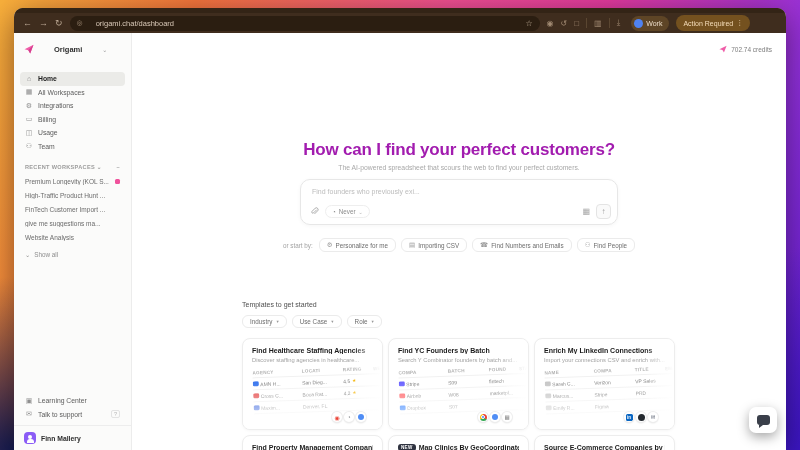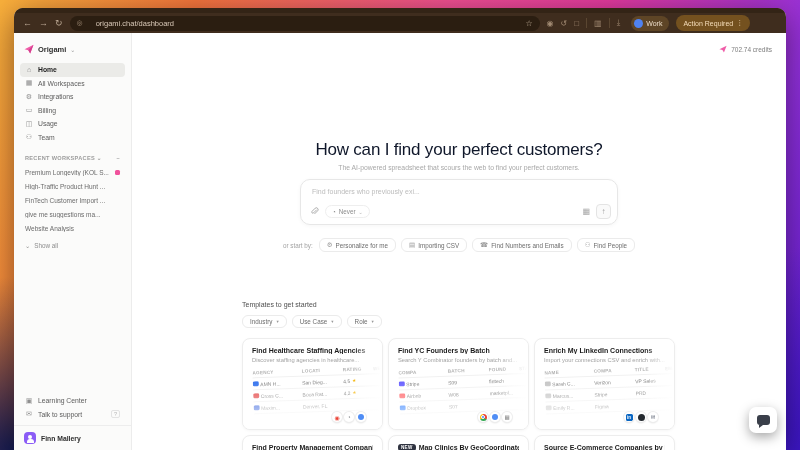--- a/index.html
+++ b/index.html
@@ -20,42 +20,42 @@
   .urlbar .site-ico{color:#a8937c;font-size:7px}
   .urlbar .star{margin-left:auto;color:#c9b69f;font-size:8px}
   .extbar{display:flex;align-items:center;gap:7px;color:#a18a72;font-size:8px}
   .extdiv{width:1px;height:10px;background:#5a4631}
   .profile{display:flex;align-items:center;gap:3px;background:#5e4526;border-radius:9px;height:15px;padding:2px 7px 2px 3px;color:#ecdcc8;font-size:7px;margin-left:4px}
   .profile .pav{width:9px;height:9px;border-radius:50%;background:#4f82f0}
   .action-pill{display:flex;align-items:center;gap:3px;background:#74511f;border-radius:9px;height:16px;padding:0 7px;color:#f6debb;font-size:7px}
   
   .page{position:absolute;top:25px;left:0;right:0;bottom:0;background:#fff;display:flex}
   .sidebar{width:118px;flex:none;background:#fbfbfa;border-right:1px solid #ececec;position:relative;overflow:hidden}
-  .brand{display:flex;align-items:center;gap:4px;padding:11px 10px 9px}
+  .brand{display:flex;align-items:center;gap:20px;padding:11px 10px 18px}
   .brand-name{font-size:7.5px;font-weight:bold;color:#2e2e2e}
   .brand .chev{color:#9a9a9a;font-size:6px}
   .nav{padding:0 6px}
   .nav-item{display:flex;align-items:center;gap:5px;height:13.5px;border-radius:4px;padding:0 5px;color:#5c5c5c;font-size:6.8px;cursor:default;white-space:nowrap}
   .nav-item.active{background:#ebebe8;color:#1f1f1f;font-weight:bold}
   .nav-ico{width:8px;color:#8f8f8f;font-size:7px;text-align:center}
   .section-h{display:flex;align-items:center;justify-content:space-between;padding:11px 11px 4px;color:#9c9c9c;font-size:5.6px;font-weight:bold;letter-spacing:.3px}
   .ws-item{display:flex;align-items:center;justify-content:space-between;padding:0 11px;height:14px;color:#6b6b6b;font-size:6.5px;white-space:nowrap;cursor:default}
   .ws-item .lbl{overflow:hidden;text-overflow:ellipsis}
   .ws-badge{width:5px;height:5px;border-radius:1.5px;background:#f0529c;flex:none;margin-left:4px}
   .showall{display:flex;align-items:center;gap:4px;padding:7px 11px;color:#8d8d8d;font-size:6.3px}
   .sb-footer{position:absolute;left:0;right:0;bottom:0;padding:4px 0 0}
   .sb-footer .nav{padding:0 6px 4px}
   .support-key{margin-left:auto;color:#b5b5b5;font-size:5.5px;border:1px solid #e3e3e3;border-radius:2px;padding:0 2px}
   .user-row{display:flex;align-items:center;gap:5px;border-top:1px solid #ededed;padding:6px 10px;font-size:6.8px;font-weight:bold;color:#2c2c2c}
   .avatar{width:12px;height:12px;border-radius:4px;background:#8b5cf6;position:relative}
   .avatar::before{content:"";position:absolute;left:4px;top:2.5px;width:4px;height:4px;border-radius:50%;background:#fff}
   .avatar::after{content:"";position:absolute;left:2.5px;top:7px;width:7px;height:4px;border-radius:3px 3px 0 0;background:#fff}
   .main{flex:1;position:relative;overflow:hidden;background:#fff}
   .credits{position:absolute;top:12px;right:14px;display:flex;align-items:center;gap:4px;color:#7d7d7d;font-size:6.5px}
-  .hero-title{position:absolute;top:107px;left:0;right:0;text-align:center;font-size:17px;font-weight:normal;color:#0f172a;letter-spacing:-.2px}
+  .hero-title{position:absolute;top:107px;left:0;right:0;text-align:center;font-size:17px;font-weight:bold;color:#a21caf;letter-spacing:-.2px}
   .hero-sub{position:absolute;top:131px;left:0;right:0;text-align:center;font-size:6.8px;color:#a8a8a8}
   .composer{position:absolute;top:146px;left:50%;transform:translateX(-50%);width:318px;height:46px;border:1px solid #e7e7e7;border-radius:10px;background:#fff;box-shadow:0 1px 4px rgba(0,0,0,.04)}
   .composer .ph{position:absolute;top:8px;left:11px;font-size:7px;color:#bcbcbc}
   .composer .bottom{position:absolute;left:9px;right:6px;bottom:5px;display:flex;align-items:center;gap:6px}
   .never{display:flex;align-items:center;gap:3px;border:1px solid #eee;border-radius:8px;height:13px;padding:0 6px;color:#8c8c8c;font-size:6.3px}
   .never .chev{font-size:5px;color:#aaa}
   .grid-ico{margin-left:auto;color:#a5a5a5;font-size:8px}
   .send{width:15px;height:15px;border:1px solid #e4e4e4;border-radius:4px;display:flex;align-items:center;justify-content:center;color:#9c9c9c;font-size:8px;background:#fafafa}
   .quickrow{position:absolute;top:205px;left:0;right:0;display:flex;justify-content:center;align-items:center;gap:5px}
   .quick-label{font-size:6.3px;color:#a3a3a3;margin-right:1px}

